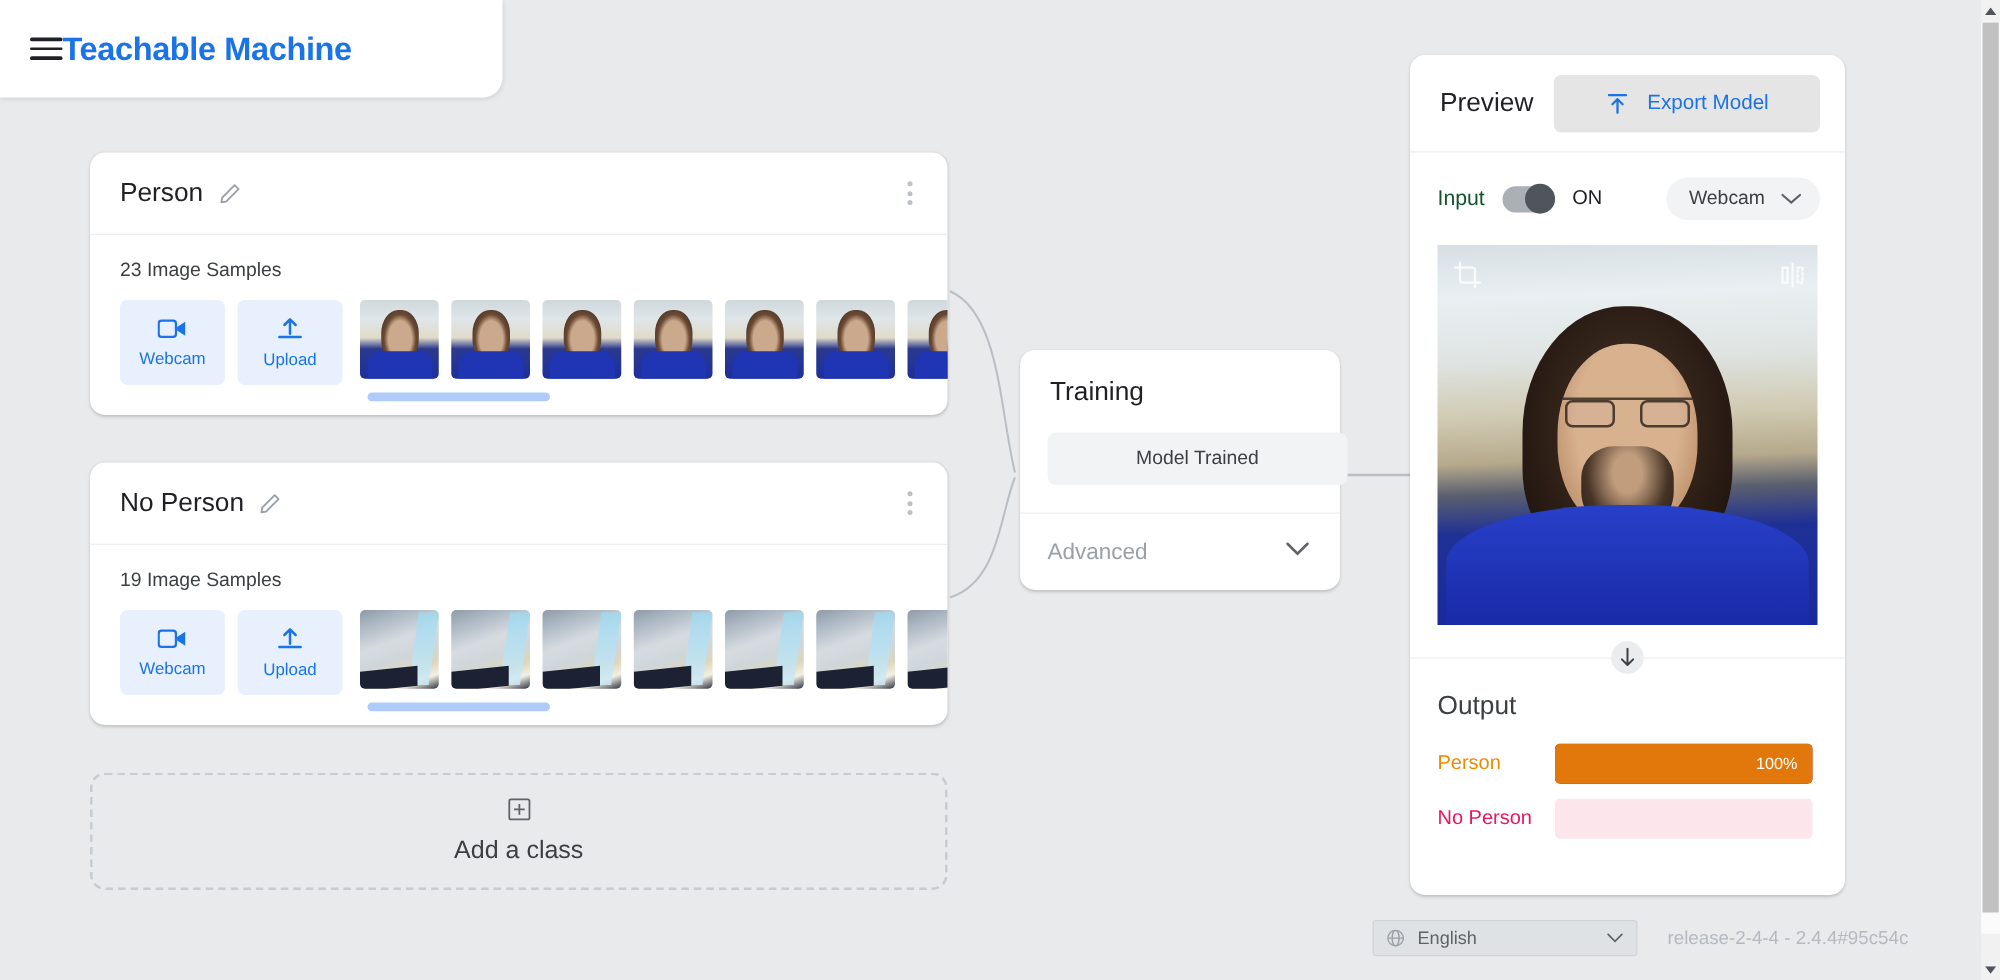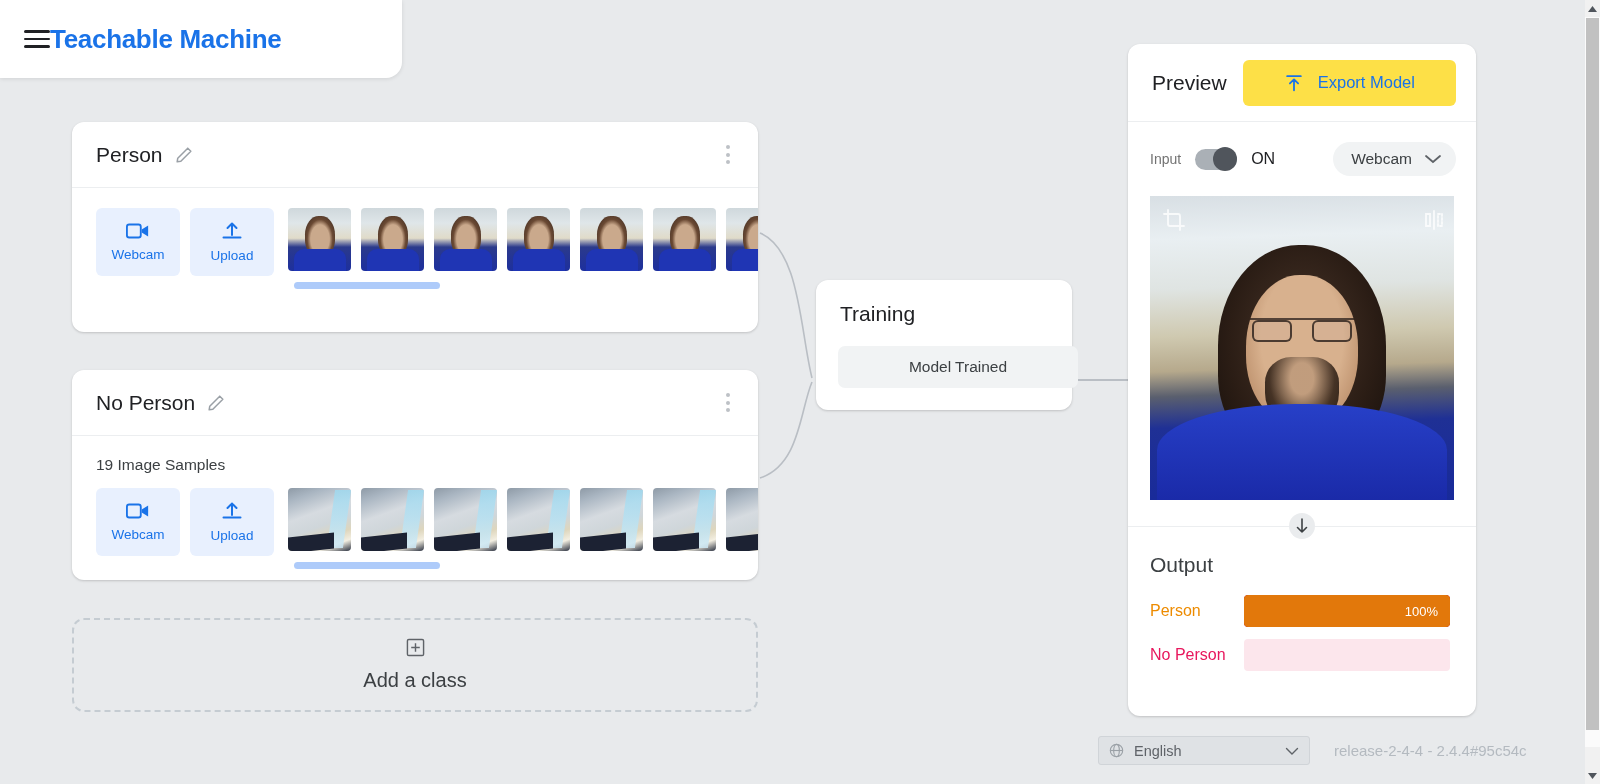--- a/index.html
+++ b/index.html
@@ -132,26 +132,26 @@
     background: #fff; border-radius: 12px;
     box-shadow: 0 1px 3px rgba(0,0,0,.12), 0 1px 2px rgba(0,0,0,.06);
     z-index: 20; overflow: hidden;
   }
   .preview-head {
     height: 78px; display: flex; align-items: center; padding: 0 20px 0 24px; gap: 16px;
     border-bottom: 1px solid #eceef0;
   }
   .preview-title { font-size: 21px; color: #202124; }
   .export-btn {
-    flex: 1; height: 46px; background: #fde047; border: none; border-radius: 6px;
+    flex: 1; height: 46px; background: #e5e5e5; border: none; border-radius: 6px;
     display: flex; align-items: center; justify-content: center; gap: 14px;
     color: #1a73e8; font-size: 16.5px; font-family: inherit; cursor: pointer;
   }
   .input-row { height: 74px; display: flex; align-items: center; padding: 0 20px 0 22px; gap: 14px; }
-  .input-lbl { font-size: 14px; color: #737373; text-align: right; }
+  .input-lbl { font-size: 17px; color: #14532d; text-align: right; }
   .toggle { width: 42px; height: 21px; border-radius: 11px; background: #aab0b6; position: relative; cursor: pointer; }
   .toggle::after {
     content:""; position:absolute; right: 0; top: -1.5px; width: 24px; height: 24px;
     border-radius: 50%; background:#50555c;
   }
   .on-lbl { font-size: 16px; color: #202124; }
   .wc-select {
     margin-left: auto; height: 34px; background: #f1f3f4; border-radius: 18px;
     display: flex; align-items: center; gap: 12px; padding: 0 14px 0 18px;
     font-size: 15.5px; color: #3c4043; cursor: pointer; border: none; font-family: inherit;
@@ -262,20 +262,21 @@
           <path d="M16.5 3.8l3.7 3.7L8.2 19.5 3.8 20.2l.7-4.4z"></path>
         </svg>
       </span>
       <span class="kebab">
           <span></span>
           <span></span>
           <span></span>
         </span>
     </div>
     <div class="card-body">
+      <div class="samples-label">23 Image Samples</div>
       <div class="samples-row">
         <button class="srcbtn">
           <svg width="24" height="18" viewBox="0 0 26 18" fill="none" stroke="#1a73e8" stroke-width="2">
             <rect x="1" y="2" width="15" height="14" rx="2.5"></rect>
             <path d="M17 7.5l7-4.5v12l-7-4.5z" fill="#1a73e8" stroke="none"></path>
           </svg>
           <span class="lbl">Webcam</span>
         </button>
         <button class="srcbtn">
           <svg width="22" height="20" viewBox="0 0 22 20" fill="none" stroke="#1a73e8" stroke-width="2" stroke-linecap="round">
@@ -347,20 +348,28 @@
       <path d="M10 5.5v9M5.5 10h9"></path>
     </svg>
     <span>Add a class</span>
   </div>
 
   <div class="training">
     <div class="training-head">
       <div class="training-title">Training</div>
     </div>
     <button class="train-btn">Model Trained</button>
+    <div class="training-foot">
+      <span class="advanced-lbl">Advanced</span>
+      <span class="chev">
+        <svg width="24" height="16" viewBox="0 0 24 16" fill="none" stroke="#5f6368" stroke-width="2" stroke-linecap="round">
+            <path d="M4 4l8 8 8-8"></path>
+          </svg>
+      </span>
+    </div>
   </div>
 
   <div class="preview">
     <div class="preview-head">
       <span class="preview-title">Preview</span>
       <button class="export-btn">
         <svg width="20" height="20" viewBox="0 0 22 22" fill="none" stroke="#1a73e8" stroke-width="2" stroke-linecap="round">
           <path d="M3.5 3.5h15M11 19V7M11 7L6.5 11.5M11 7l4.5 4.5"></path>
         </svg>
         <span>Export Model</span>

